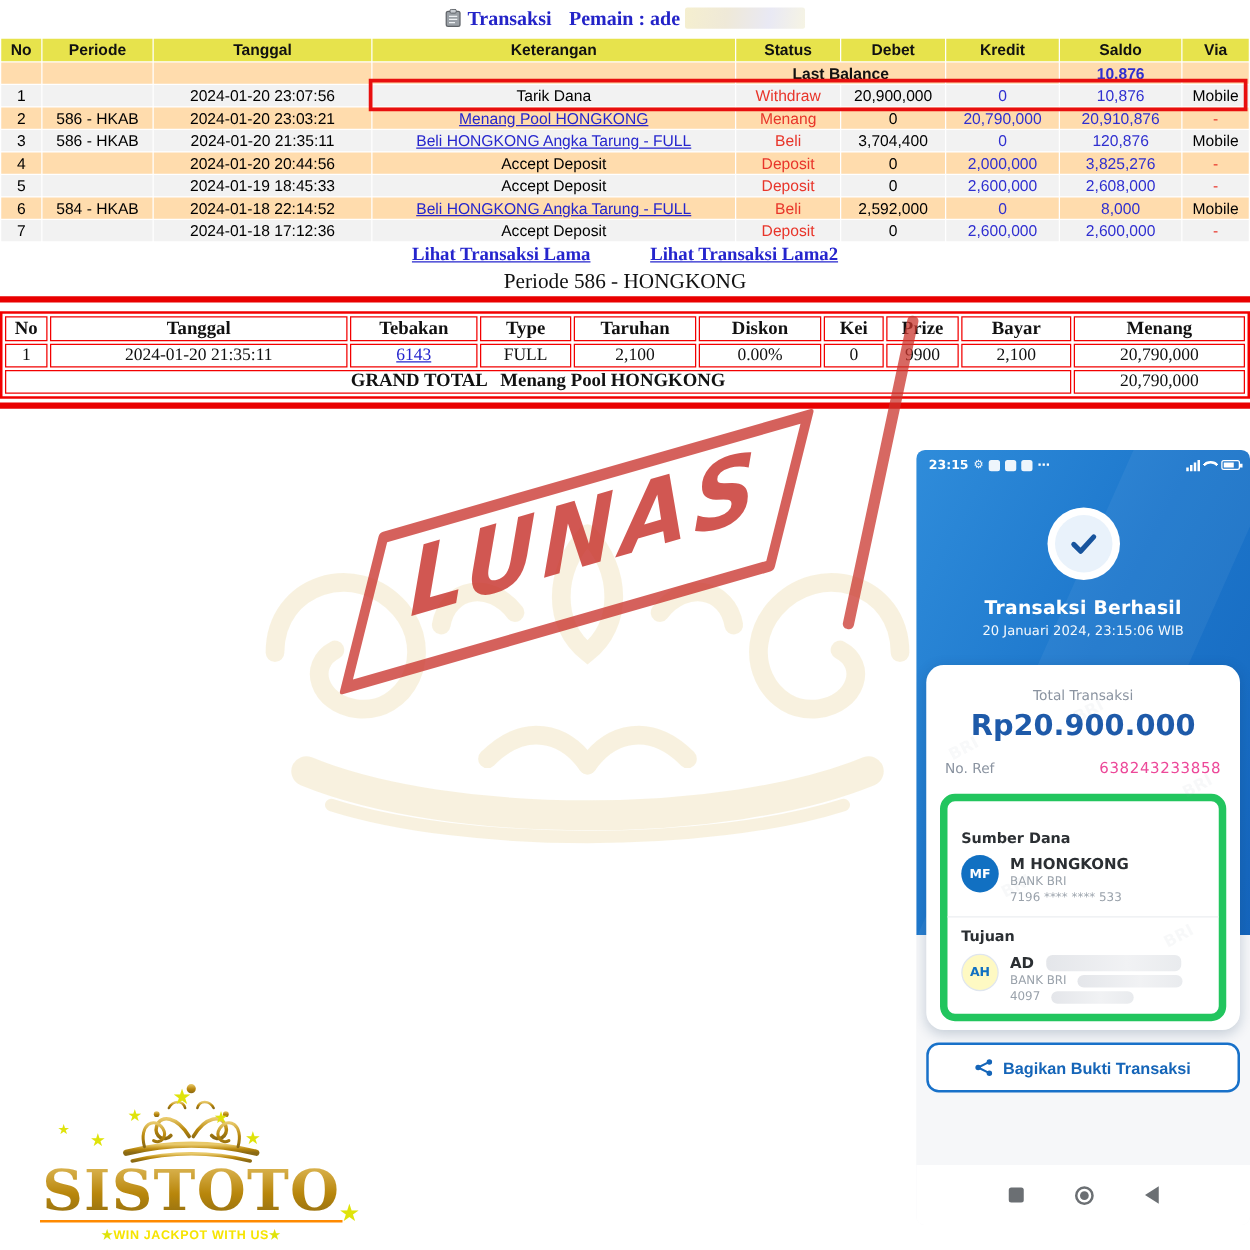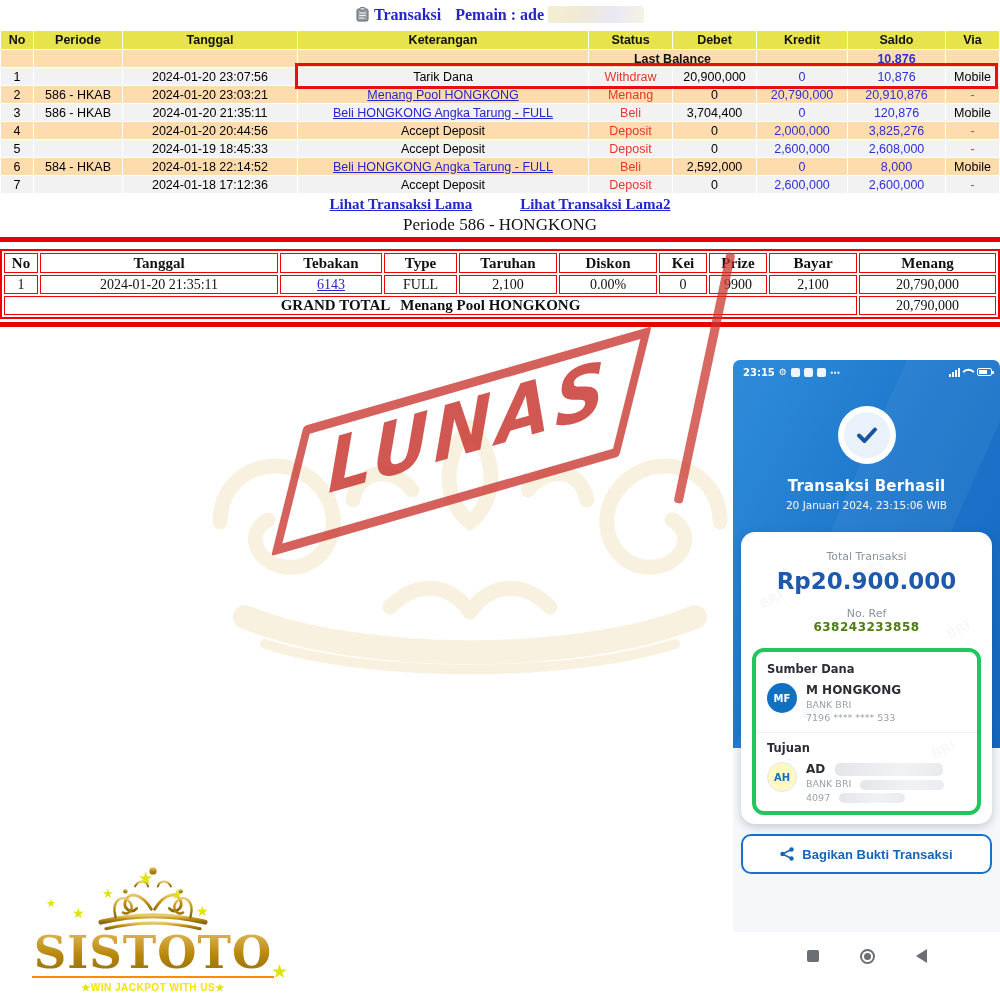--- a/index.html
+++ b/index.html
@@ -89,24 +89,24 @@
   .ph-success { position:absolute; left:0; top:117px; width:267px; text-align:center;
     color:#fff; font-weight:bold; font-size:15px; letter-spacing:.2px; }
   .ph-date { position:absolute; left:0; top:139px; width:267px; text-align:center;
     color:rgba(255,255,255,.95); font-size:10.5px; }
   .ph-card { position:absolute; left:8px; top:172px; width:251px; height:292px; background:#fff;
     border-radius:14px; box-shadow:0 3px 10px rgba(12,48,90,.22); overflow:hidden; }
   .ph-card .wm { position:absolute; color:#9aa5b1; opacity:.07; font-weight:bold; font-size:13px;
     transform:rotate(-28deg); pointer-events:none; }
   .ph-total-label { margin-top:18px; text-align:center; color:#8A93A0; font-size:11px; }
   .ph-amount { margin-top:5px; text-align:center; color:#1E5AA9; font-weight:bold; font-size:23px; }
-  .ph-ref { margin:13px 15px 0 15px; display:flex; justify-content:space-between; align-items:center;flex-direction:column; }
+  .ph-ref { margin:13px 15px 0 15px; display:flex; justify-content:space-between; align-items:flex-end; }
   .ph-ref .lab { color:#8A93A0; font-size:11px; }
-  .ph-ref .val { color:#4d7c0f; font-weight:bold; font-size:12px; letter-spacing:.5px; }
-  .ph-inner { margin:14px 11px 0 11px; border:4px solid #22c55e; border-radius:12px; padding:10px 11px 8px 11px; }
+  .ph-ref .val { color:#ec4899; font-weight:normal; font-size:12px; letter-spacing:.5px; }
+  .ph-inner { margin:14px 11px 0 11px; border:6px solid #22c55e; border-radius:12px; padding:22px 11px 8px 11px; }
   .ph-sec-label { font-size:11.5px; font-weight:bold; color:#2B2F33; }
   .ph-acct { display:flex; gap:9px; margin-top:7px; align-items:flex-start; }
   .ava { width:30px; height:30px; border-radius:50%; display:flex; align-items:center; justify-content:center;
     font-size:10px; font-weight:bold; flex:0 0 30px; }
   .ava-mf { background:#1170C2; color:#fff; }
   .ava-ah { background:#fef9c3; color:#1170C2; border:1px solid #E0E6EE; }
   .acct-name { font-size:12px; font-weight:bold; color:#2B2F33; }
   .acct-sub { font-size:9.5px; color:#9AA2AB; margin-top:2px; }
   .ph-div { border-top:1px solid #ECEEF1; margin:9px -11px 8px -11px; }
   .ph-blur { display:inline-block; vertical-align:middle; border-radius:5px;

